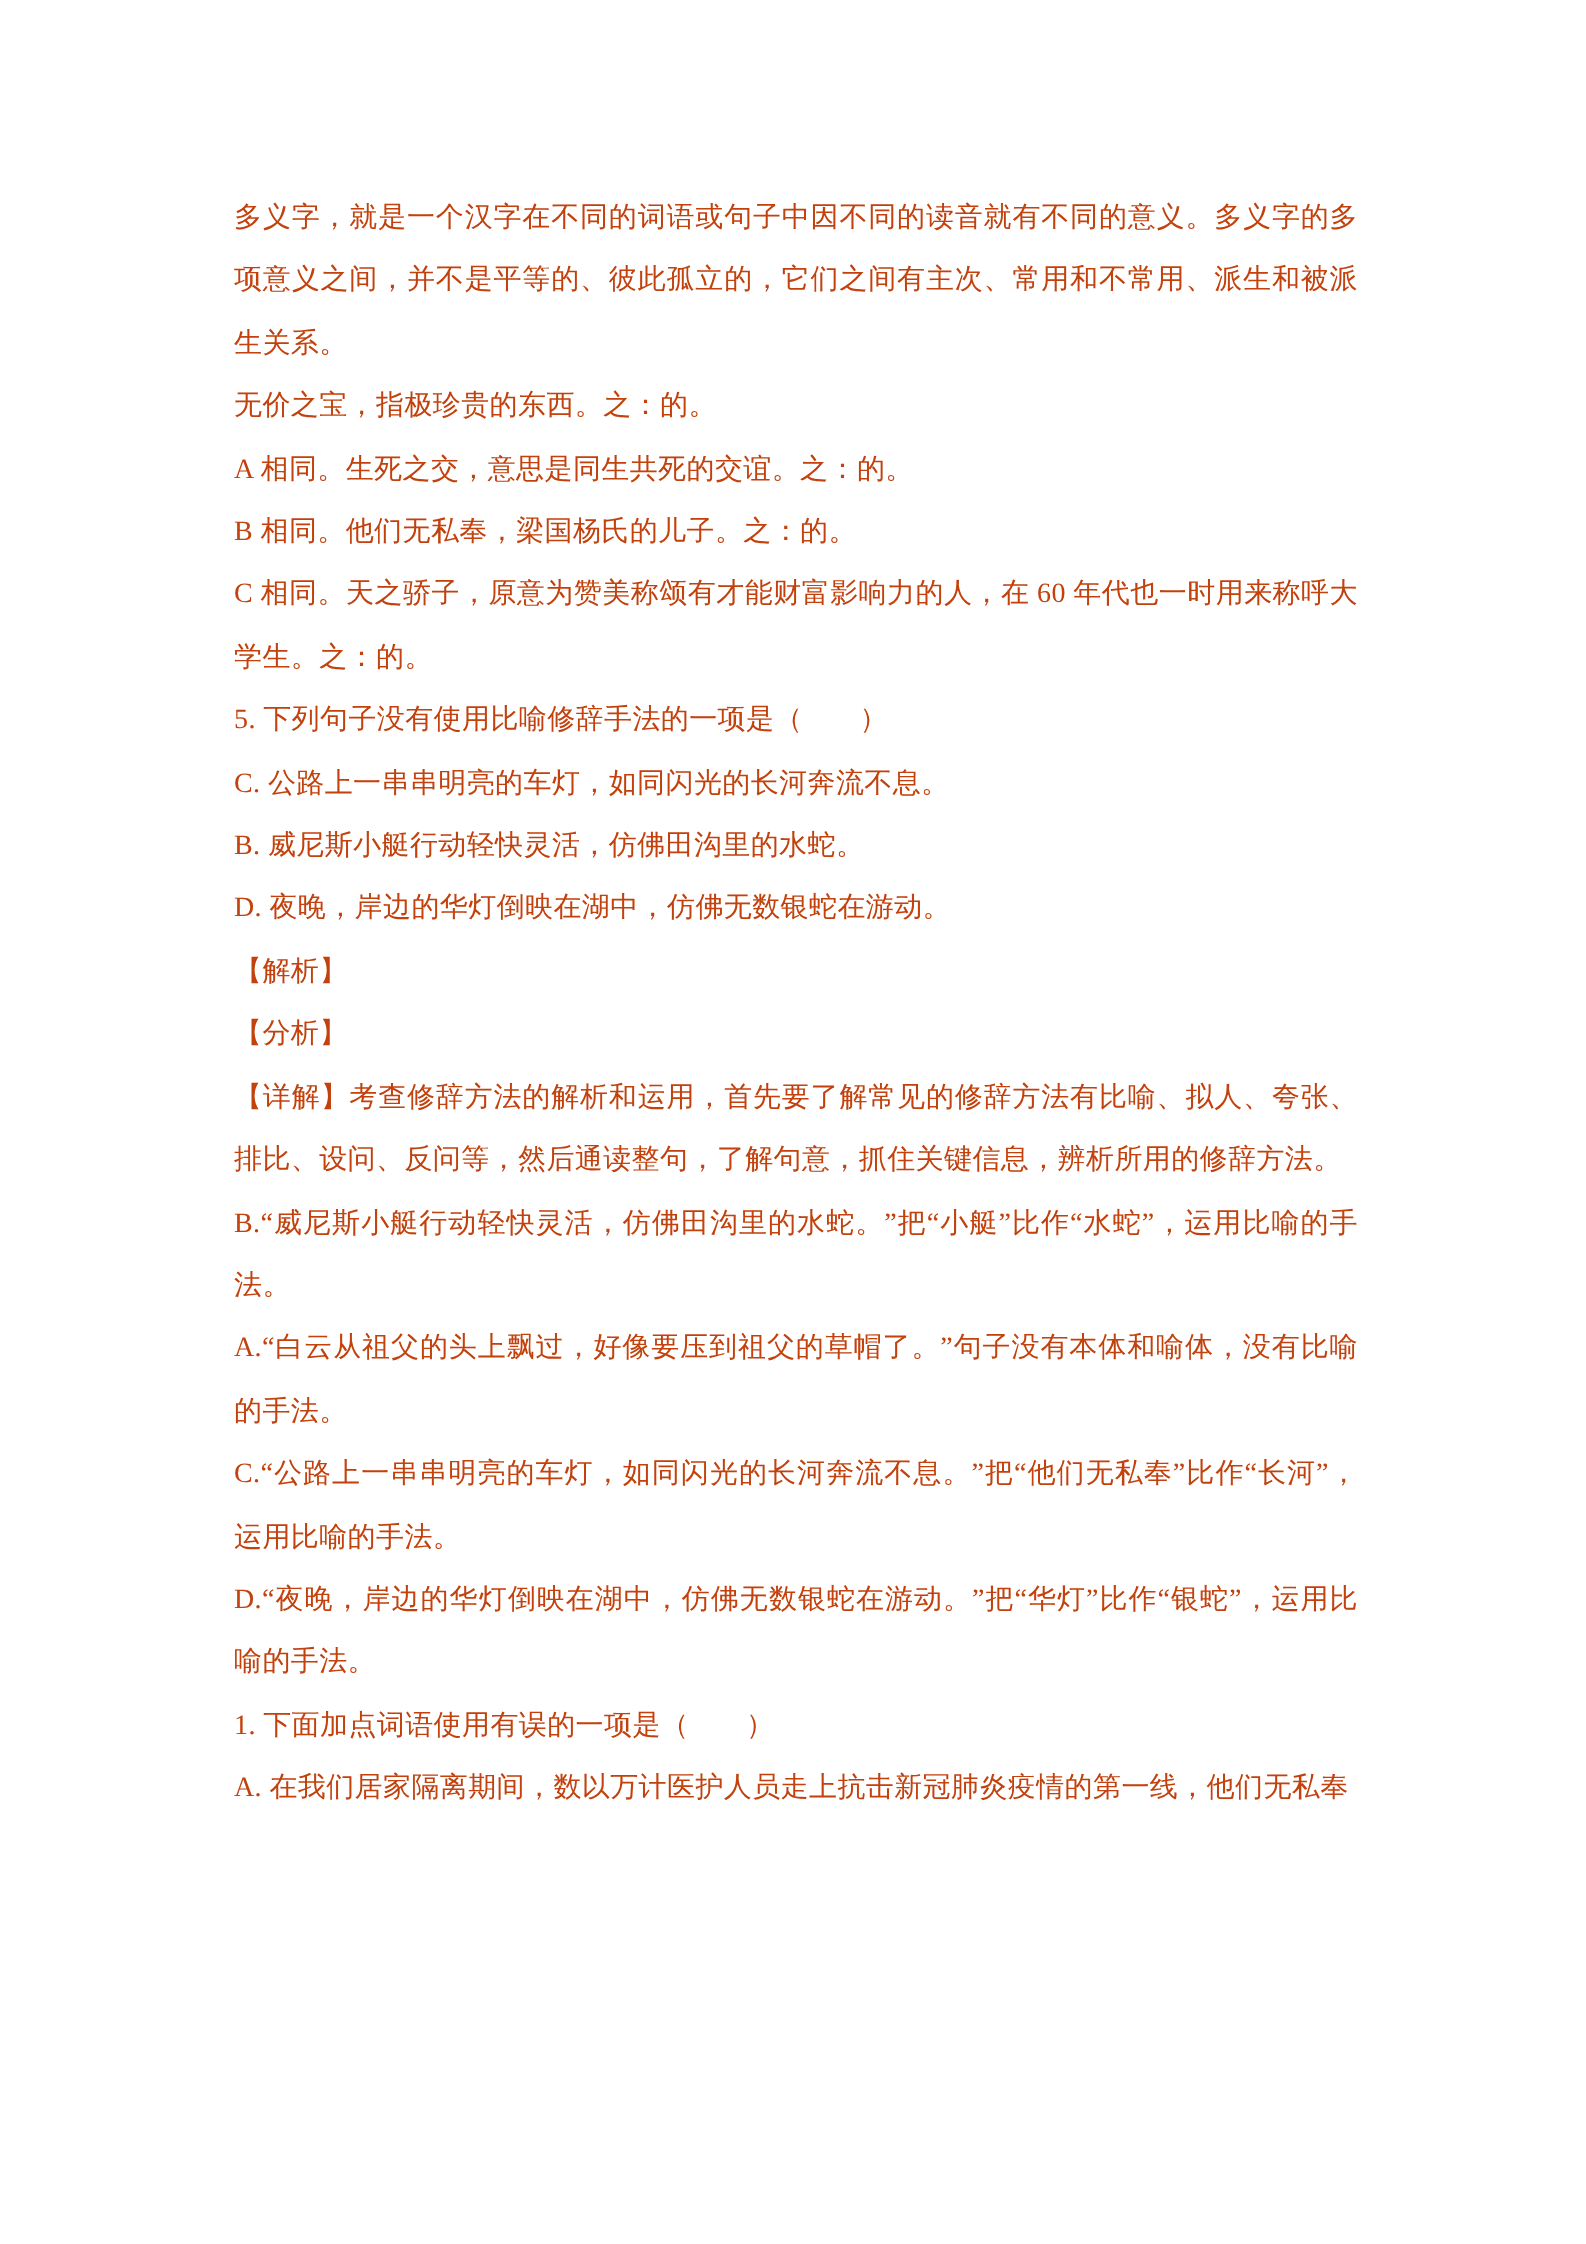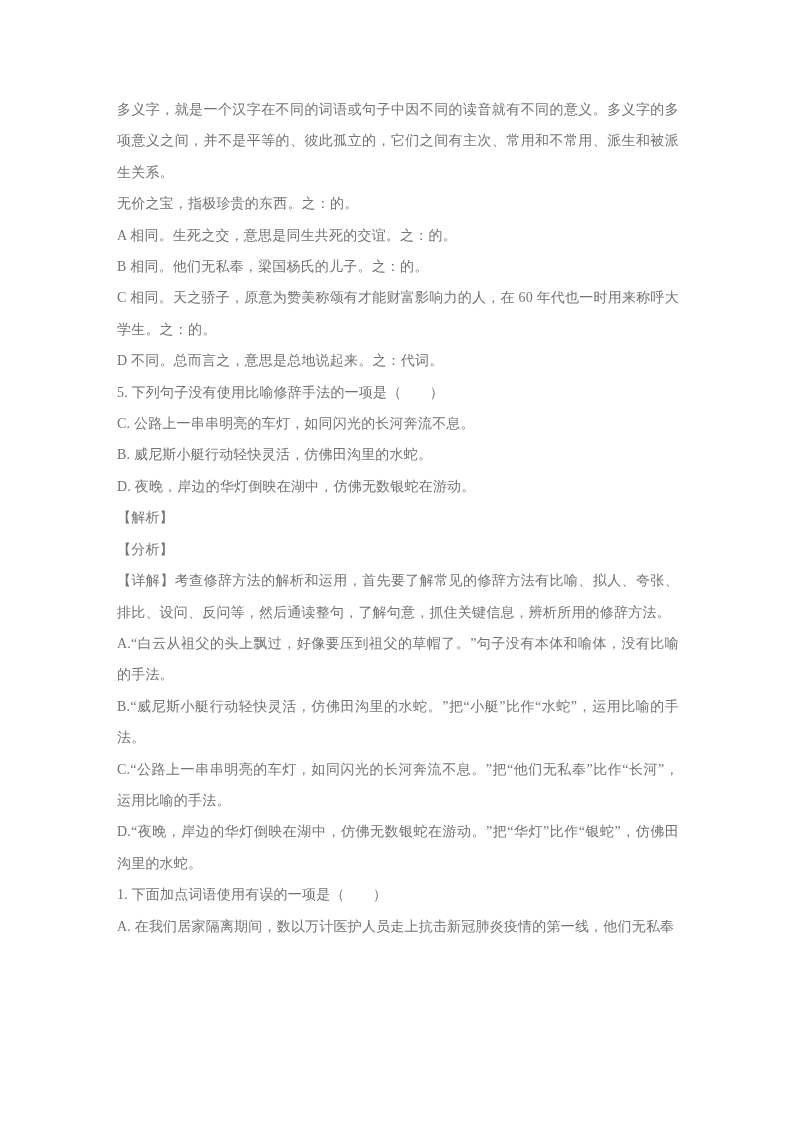--- a/index.html
+++ b/index.html
@@ -7,21 +7,21 @@
     padding: 0;
     background: #ffffff;
   }
   .page {
     position: relative;
     width: 793px;
     height: 1122px;
     background: #ffffff;
     overflow: hidden;
     font-family: "Liberation Serif", "DejaVu Serif", serif;
-    color: #737373;
+    color: #c2410c;
   }
   .content {
     position: absolute;
     left: 117px;
     top: 94px;
     width: 562px;
   }
   .para {
     margin: 0;
     font-size: 14px;
@@ -34,28 +34,27 @@
 </head>
 <body>
 
 <div class="page">
   <div class="content">
     <p class="para">多义字，就是一个汉字在不同的词语或句子中因不同的读音就有不同的意义。多义字的多项意义之间，并不是平等的、彼此孤立的，它们之间有主次、常用和不常用、派生和被派生关系。</p>
     <p class="para">无价之宝，指极珍贵的东西。之：的。</p>
     <p class="para">A 相同。生死之交，意思是同生共死的交谊。之：的。</p>
     <p class="para">B 相同。他们无私奉，梁国杨氏的儿子。之：的。</p>
     <p class="para">C 相同。天之骄子，原意为赞美称颂有才能财富影响力的人，在 60 年代也一时用来称呼大学生。之：的。</p>
-    <p class="para">D 不同。总而言之，意思是总地说起来。之：代词。</p>
     <p class="para">5. 下列句子没有使用比喻修辞手法的一项是（　　）</p>
     <p class="para">C. 公路上一串串明亮的车灯，如同闪光的长河奔流不息。</p>
     <p class="para">B. 威尼斯小艇行动轻快灵活，仿佛田沟里的水蛇。</p>
     <p class="para">D. 夜晚，岸边的华灯倒映在湖中，仿佛无数银蛇在游动。</p>
     <p class="para">【解析】</p>
     <p class="para">【分析】</p>
     <p class="para">【详解】考查修辞方法的解析和运用，首先要了解常见的修辞方法有比喻、拟人、夸张、排比、设问、反问等，然后通读整句，了解句意，抓住关键信息，辨析所用的修辞方法。</p>
+    <p class="para">B.“威尼斯小艇行动轻快灵活，仿佛田沟里的水蛇。”把“小艇”比作“水蛇”，运用比喻的手法。</p>
     <p class="para">A.“白云从祖父的头上飘过，好像要压到祖父的草帽了。”句子没有本体和喻体，没有比喻的手法。</p>
-    <p class="para">B.“威尼斯小艇行动轻快灵活，仿佛田沟里的水蛇。”把“小艇”比作“水蛇”，运用比喻的手法。</p>
     <p class="para">C.“公路上一串串明亮的车灯，如同闪光的长河奔流不息。”把“他们无私奉”比作“长河”，运用比喻的手法。</p>
-    <p class="para">D.“夜晚，岸边的华灯倒映在湖中，仿佛无数银蛇在游动。”把“华灯”比作“银蛇”，仿佛田沟里的水蛇。</p>
+    <p class="para">D.“夜晚，岸边的华灯倒映在湖中，仿佛无数银蛇在游动。”把“华灯”比作“银蛇”，运用比喻的手法。</p>
     <p class="para">1. 下面加点词语使用有误的一项是（　　）</p>
     <p class="para">A. 在我们居家隔离期间，数以万计医护人员走上抗击新冠肺炎疫情的第一线，他们无私奉</p>
   </div>
 </div>
 
 </body></html>

